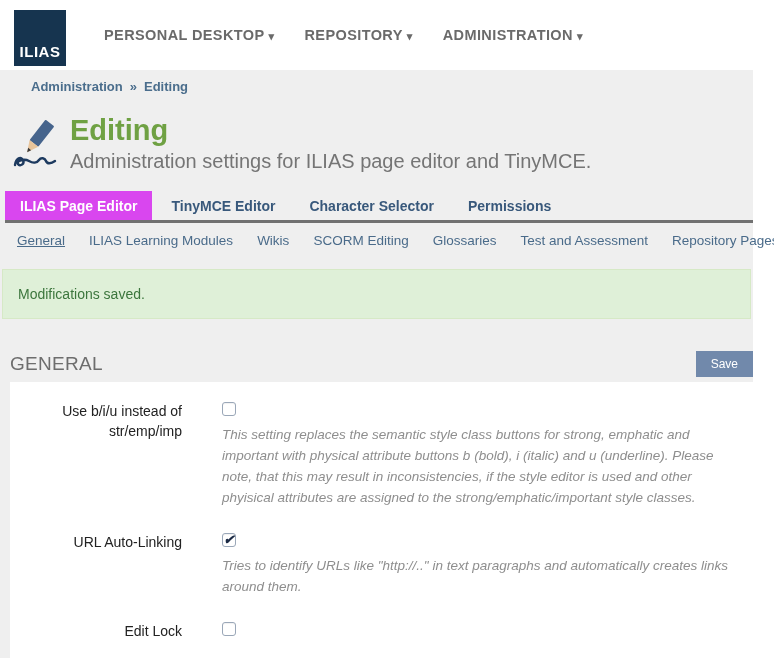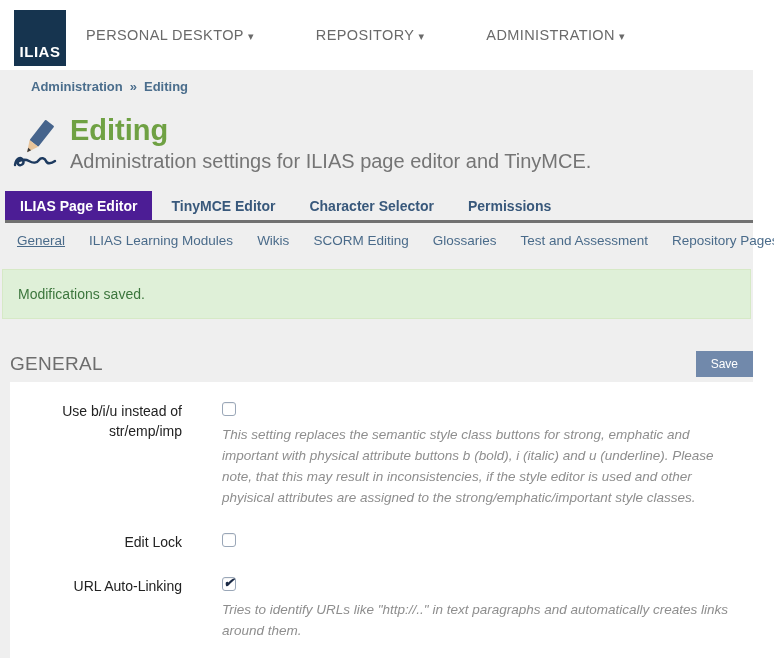--- a/index.html
+++ b/index.html
@@ -21,21 +21,21 @@
     width: 52px; height: 56px;
     background: #16344f;
     margin-left: 14px; margin-top: 6px;
     display: flex; align-items: flex-end; justify-content: center;
     padding-bottom: 6px;
     cursor: pointer;
   }
   .logo span {
     color: #ffffff; font-weight: bold; font-size: 15px; letter-spacing: 0.5px;
   }
-  .nav-items { display: flex; margin-left: 20px; gap: 62px; align-items: center; }
+  .nav-items { display: flex; margin-left: 38px; gap: 30px; align-items: center; font-weight: bold; }
   .nav-item {
     color: #6a6a6a; font-size: 14.5px; letter-spacing: 0.4px;
     cursor: pointer; white-space: nowrap;
   }
   .nav-item .caret { font-size: 11px; color: #6a6a6a; margin-left: 4px; }
 
   
   .page {
     width: 753px; height: 588px;
     background: #efefef;
@@ -59,21 +59,21 @@
   
   .tabs {
     display: flex; align-items: flex-end;
     margin: 18px 0 0 5px;
     border-bottom: 3px solid #717171;
   }
   .tab {
     font-size: 14px; font-weight: bold; color: #38587b;
     padding: 7px 15px 6px 15px; cursor: pointer; white-space: nowrap;
   }
-  .tab.active { background: #4c1d95; color: #ffffff; }
+  .tab.active { background: #d946ef; color: #ffffff; }
   .tab + .tab { margin-left: 4px; }
 
   
   .subtabs { display: flex; padding: 10px 0 8px 17px; gap: 24px; }
   .subtab {
     font-size: 13.5px; color: #4a6b8a; text-decoration: none;
     cursor: pointer; white-space: nowrap;
   }
   .subtab.active { text-decoration: underline; }
 
@@ -201,33 +201,33 @@
       <div class="form-label">Use b/i/u instead of str/emp/imp</div>
       <div class="form-control">
         <div class="checkbox">
           <span class="mark"></span>
         </div>
         <div class="form-desc">This setting replaces the semantic style class buttons for strong, emphatic and important with physical attribute buttons b (bold), i (italic) and u (underline). Please note, that this may result in inconsistencies, if the style editor is used and other phyisical attributes are assigned to the strong/emphatic/important style classes.</div>
       </div>
     </div>
 
     <div class="form-row">
-      <div class="form-label">Edit Lock</div>
-      <div class="form-control">
-        <div class="checkbox">
-          <span class="mark"></span>
-        </div>
-      </div>
-    </div>
-
-    <div class="form-row">
       <div class="form-label">URL Auto-Linking</div>
       <div class="form-control">
         <div class="checkbox">
           <span class="mark">✔</span>
         </div>
         <div class="form-desc">Tries to identify URLs like "http://.." in text paragraphs and automatically creates links around them.</div>
       </div>
     </div>
 
+    <div class="form-row">
+      <div class="form-label">Edit Lock</div>
+      <div class="form-control">
+        <div class="checkbox">
+          <span class="mark"></span>
+        </div>
+      </div>
+    </div>
+
   </div>
 
 </div>
 
 </body></html>

